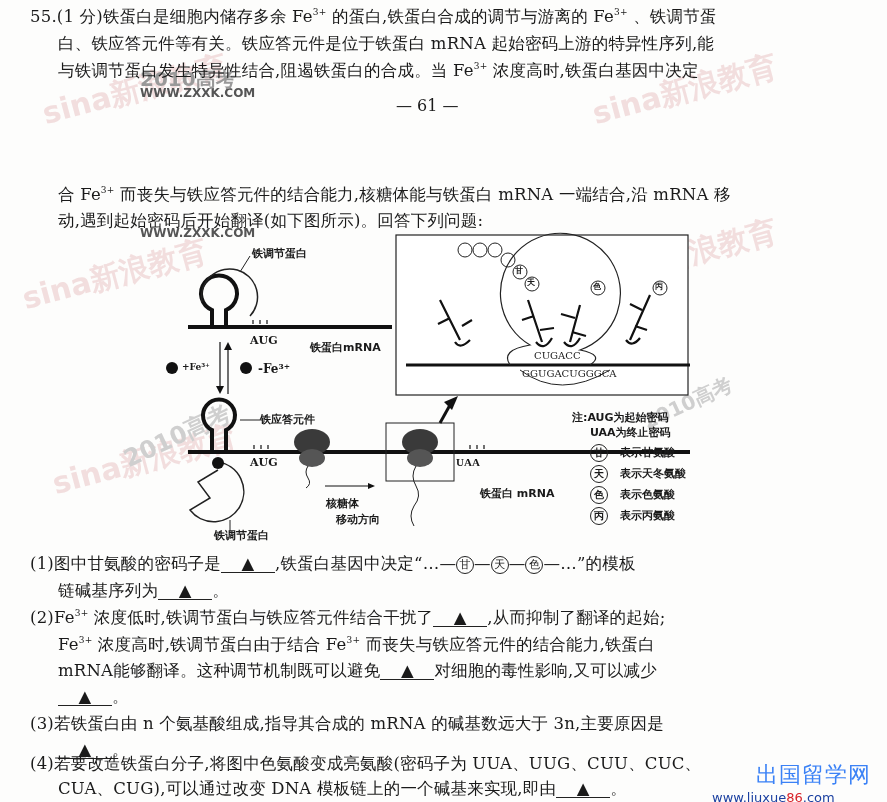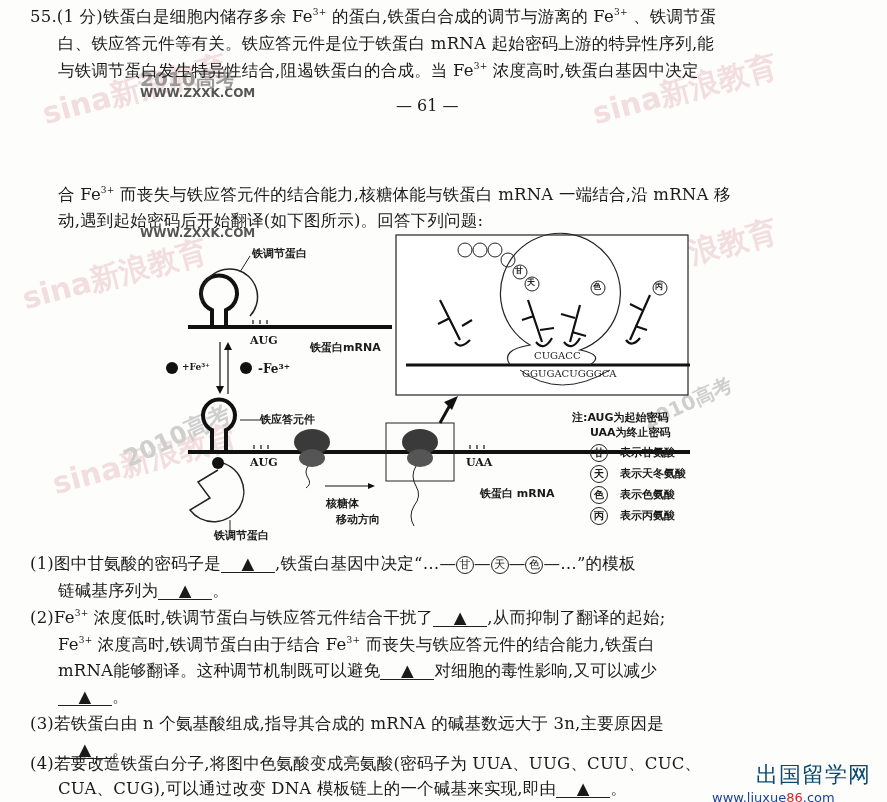--- a/index.html
+++ b/index.html
@@ -15,21 +15,21 @@
   .wm-red { color:#f2dede; }
   .blank { display:inline-block; border-bottom:1.5px solid #222; text-align:center; min-width:54px; line-height:16px; }
   .circ { display:inline-block; width:16px; height:16px; line-height:16px; border:1.3px solid #222; border-radius:50%; text-align:center; font-size:11px; vertical-align:1px; }
   .diagram { position:absolute; left:150px; top:230px; width:650px; height:320px; }
   .dlabel { position:absolute; font-size:11px; font-weight:bold; white-space:nowrap; font-family:"DejaVu Sans",sans-serif; }
   .dlabel-s { font-size:11px; font-family:"DejaVu Serif",serif; font-weight:bold; }
   .legend { position:absolute; left:572px; top:410px; font-size:11px; font-weight:bold; font-family:"DejaVu Sans",sans-serif; }
   .legend .row { height:21px; display:flex; align-items:center; gap:12px; }
   .legend .lc { width:16px; height:16px; border:1.3px solid #222; border-radius:50%; font-size:10px; text-align:center; line-height:16px; }
   .footer-logo { position:absolute; left:752px; top:760px; }
-  .footer-logo .cn { font-family:"DejaVu Sans",sans-serif; font-size:22px; color:#0c4a6e; letter-spacing:1px; margin-left:4px; }
+  .footer-logo .cn { font-family:"DejaVu Sans",sans-serif; font-size:22px; color:#3b82f6; letter-spacing:1px; margin-left:4px; }
   .footer-logo .url { font-family:"DejaVu Sans",sans-serif; font-size:13px; color:#1a3fa0; margin-left:-40px; }
   .footer-logo .url .hl { color:#d8232a; }
 </style>
 </head>
 <body>
 
 <div class="wm wm-red" style="left:40px;top:70px;font-size:30px;transform:rotate(-15deg);">sina新浪教育</div>
 <div class="wm wm-red" style="left:590px;top:70px;font-size:30px;transform:rotate(-15deg);">sina新浪教育</div>
 <div class="wm wm-red" style="left:20px;top:255px;font-size:30px;transform:rotate(-15deg);">sina新浪教育</div>
 <div class="wm wm-red" style="left:590px;top:235px;font-size:30px;transform:rotate(-15deg);">sina新浪教育</div>
@@ -127,21 +127,21 @@
     </g>
   </svg>
 
   <div class="dlabel" style="left:102px;top:16px;">铁调节蛋白</div>
   <div class="dlabel dlabel-s" style="left:100px;top:104px;">AUG</div>
   <div class="dlabel" style="left:154px;top:110px;margin-left:6px;">铁蛋白mRNA</div>
   <div class="dlabel dlabel-s" style="left:32px;top:132px;font-size:9px;">+Fe³⁺</div>
   <div class="dlabel dlabel-s" style="left:108px;top:132px;font-size:12px;">-Fe³⁺</div>
   <div class="dlabel" style="left:110px;top:182px;">铁应答元件</div>
   <div class="dlabel dlabel-s" style="left:100px;top:226px;">AUG</div>
-  <div class="dlabel dlabel-s" style="left:316px;top:226px;">UAA</div>
+  <div class="dlabel dlabel-s" style="left:306px;top:226px;font-family:Liberation Serif, serif;">UAA</div>
   <div class="dlabel" style="left:330px;top:256px;">铁蛋白 mRNA</div>
   <div class="dlabel" style="left:176px;top:266px;">核糖体</div>
   <div class="dlabel" style="left:170px;top:282px;margin-left:16px;">移动方向</div>
   <div class="dlabel" style="left:64px;top:298px;">铁调节蛋白</div>
   <div class="dlabel dlabel-s" style="left:384px;top:120px;font-size:10px;font-weight:normal;">CUGACC</div>
   <div class="dlabel dlabel-s" style="left:372px;top:138px;font-size:10px;font-weight:normal;">GGUGACUGGGCA</div>
 
   <div class="dlabel" style="left:365px;top:35px;font-size:8px;">甘</div>
   <div class="dlabel" style="left:377px;top:47px;font-size:8px;">天</div>
   <div class="dlabel" style="left:443px;top:51px;font-size:8px;">色</div>

